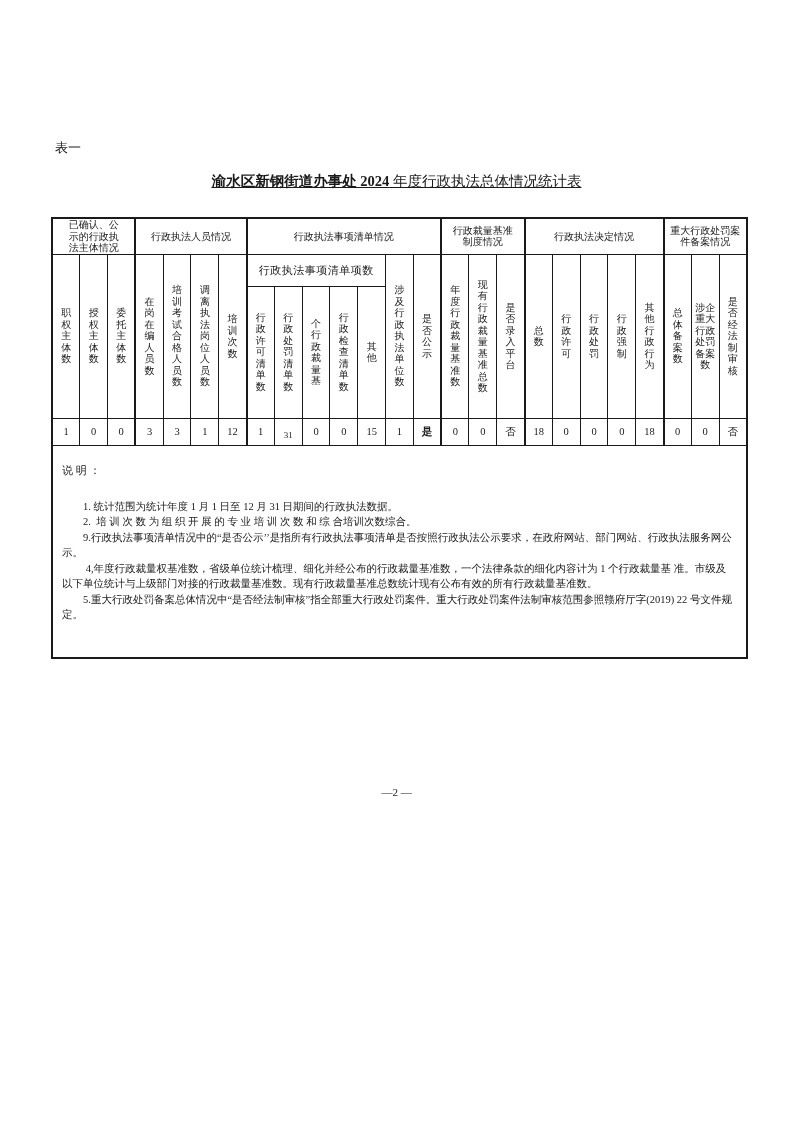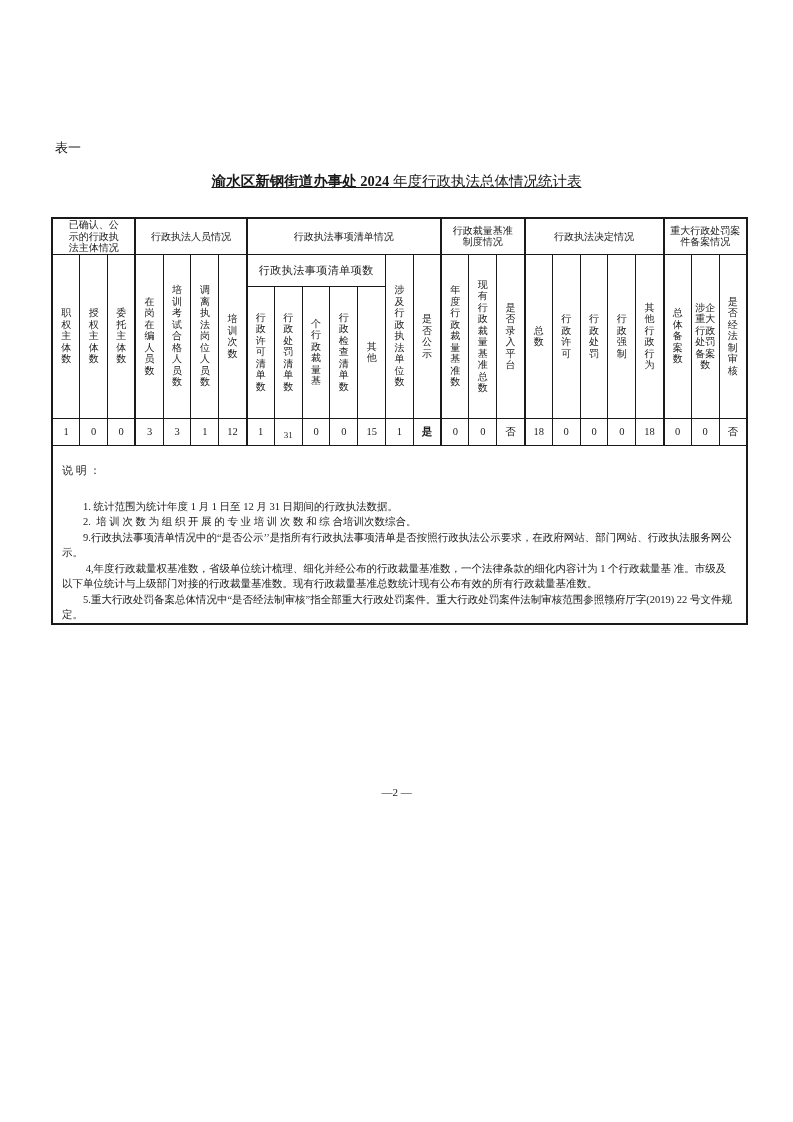--- a/index.html
+++ b/index.html
@@ -50,21 +50,21 @@
     margin: 0 auto; width: 13px;
     font-size: 10px; line-height: 11.5px;
     word-break: break-all; line-break: anywhere;
     text-align: center;
   }
   .v2 { width: 24px; }
   tr.data-row { height: 27px; }
   tr.data-row td { font-size: 10.5px; }
   tr.data-row td:nth-child(9) { font-size: 9px; padding-top: 7px; }
   tr.data-row td:nth-child(14) { font-weight: bold; }
-  tr.notes-row { height: 178px; }
+  tr.notes-row { height: 213px; }
   tr.notes-row td { vertical-align: top; text-align: left; }
   .notes { padding: 17px 10px 0 9px; }
   .notes-heading { font-size: 11px; margin-bottom: 21px; }
   .note {
     font-size: 10.5px; line-height: 15.5px;
     text-indent: 2em;
     white-space: pre-wrap;
   }
   .page-number {
     position: absolute; top: 786px; left: 0; width: 793px;

